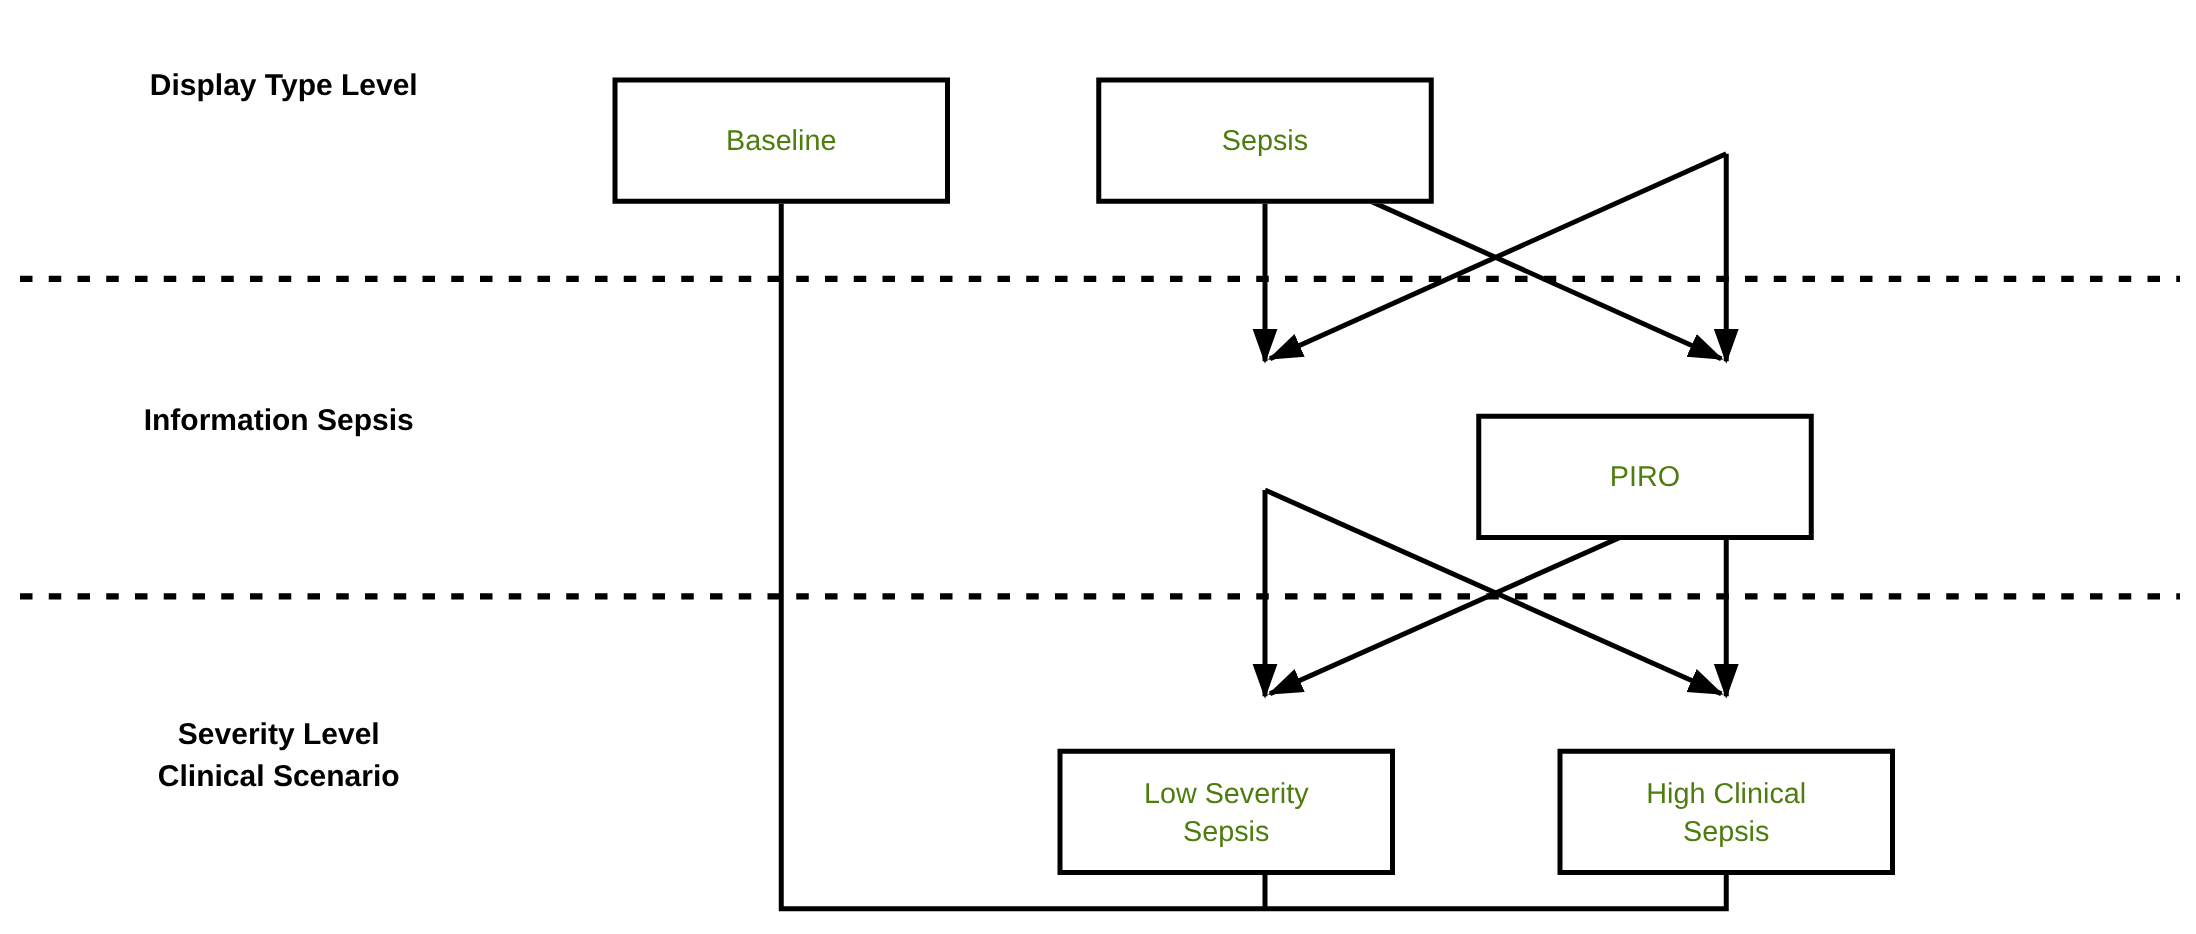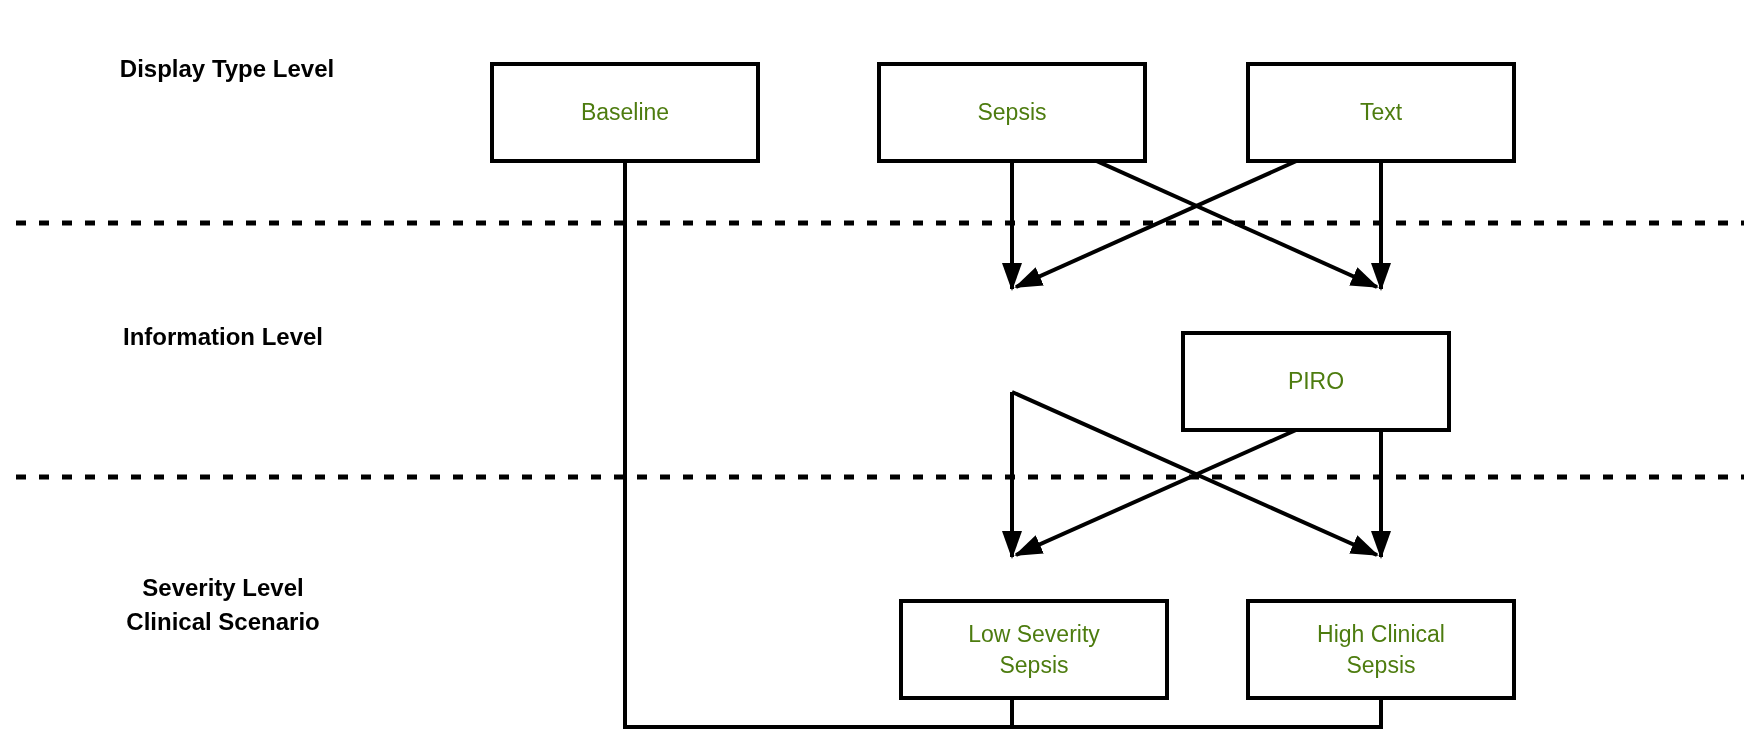--- a/index.html
+++ b/index.html
@@ -46,21 +46,21 @@
     line-height: 34px;
     color: #000000;
   }
 
   
   .pos-baseline { left: 490px; top: 22px; }
   .pos-figure   { left: 877px; top: 22px; }
   .pos-text     { left: 1246px; top: 22px; }
   .pos-qsofa    { left: 877px; top: 291px; }
   .pos-piro     { left: 1181px; top: 291px; }
-  .pos-low      { left: 899px; top: 559px; }
+  .pos-low      { left: 846px; top: 559px; }
   .pos-high     { left: 1246px; top: 559px; }
 
   
   .pos-label-1 { left: 62px; top: 52px; }
   .pos-label-2 { left: 58px; top: 320px; }
   .pos-label-3 { left: 58px; top: 571px; }
 </style>
 </head>
 <body>
 
@@ -87,35 +87,32 @@
     <line x1="1381" y1="392" x2="1381" y2="557" stroke="#000000" stroke-width="4" marker-end="url(#arrow)"></line>
 
     <path d="M625,123 L625,727 L1381,727 L1381,664" fill="none" stroke="#000000" stroke-width="4" marker-end="url(#arrow)"></path>
     <line x1="1012" y1="727" x2="1012" y2="664" stroke="#000000" stroke-width="4" marker-end="url(#arrow)"></line>
   </svg>
 
   <div class="row-label pos-label-1">
     <div>Display Type Level</div>
   </div>
   <div class="row-label pos-label-2">
-    <div>Information Level</div>
+    <div>Information Sepsis</div>
   </div>
   <div class="row-label pos-label-3">
     <div>Severity Level</div>
     <div>Clinical Scenario</div>
   </div>
 
   <div class="node pos-baseline">
     <span>Baseline</span>
   </div>
   <div class="node pos-figure">
     <span>Sepsis</span>
-  </div>
-  <div class="node pos-text">
-    <span>Text</span>
   </div>
   <div class="node pos-piro">
     <span>PIRO</span>
   </div>
   <div class="node pos-low">
     <span>Low Severity</span>
     <span>Sepsis</span>
   </div>
   <div class="node pos-high">
     <span>High Clinical</span>

